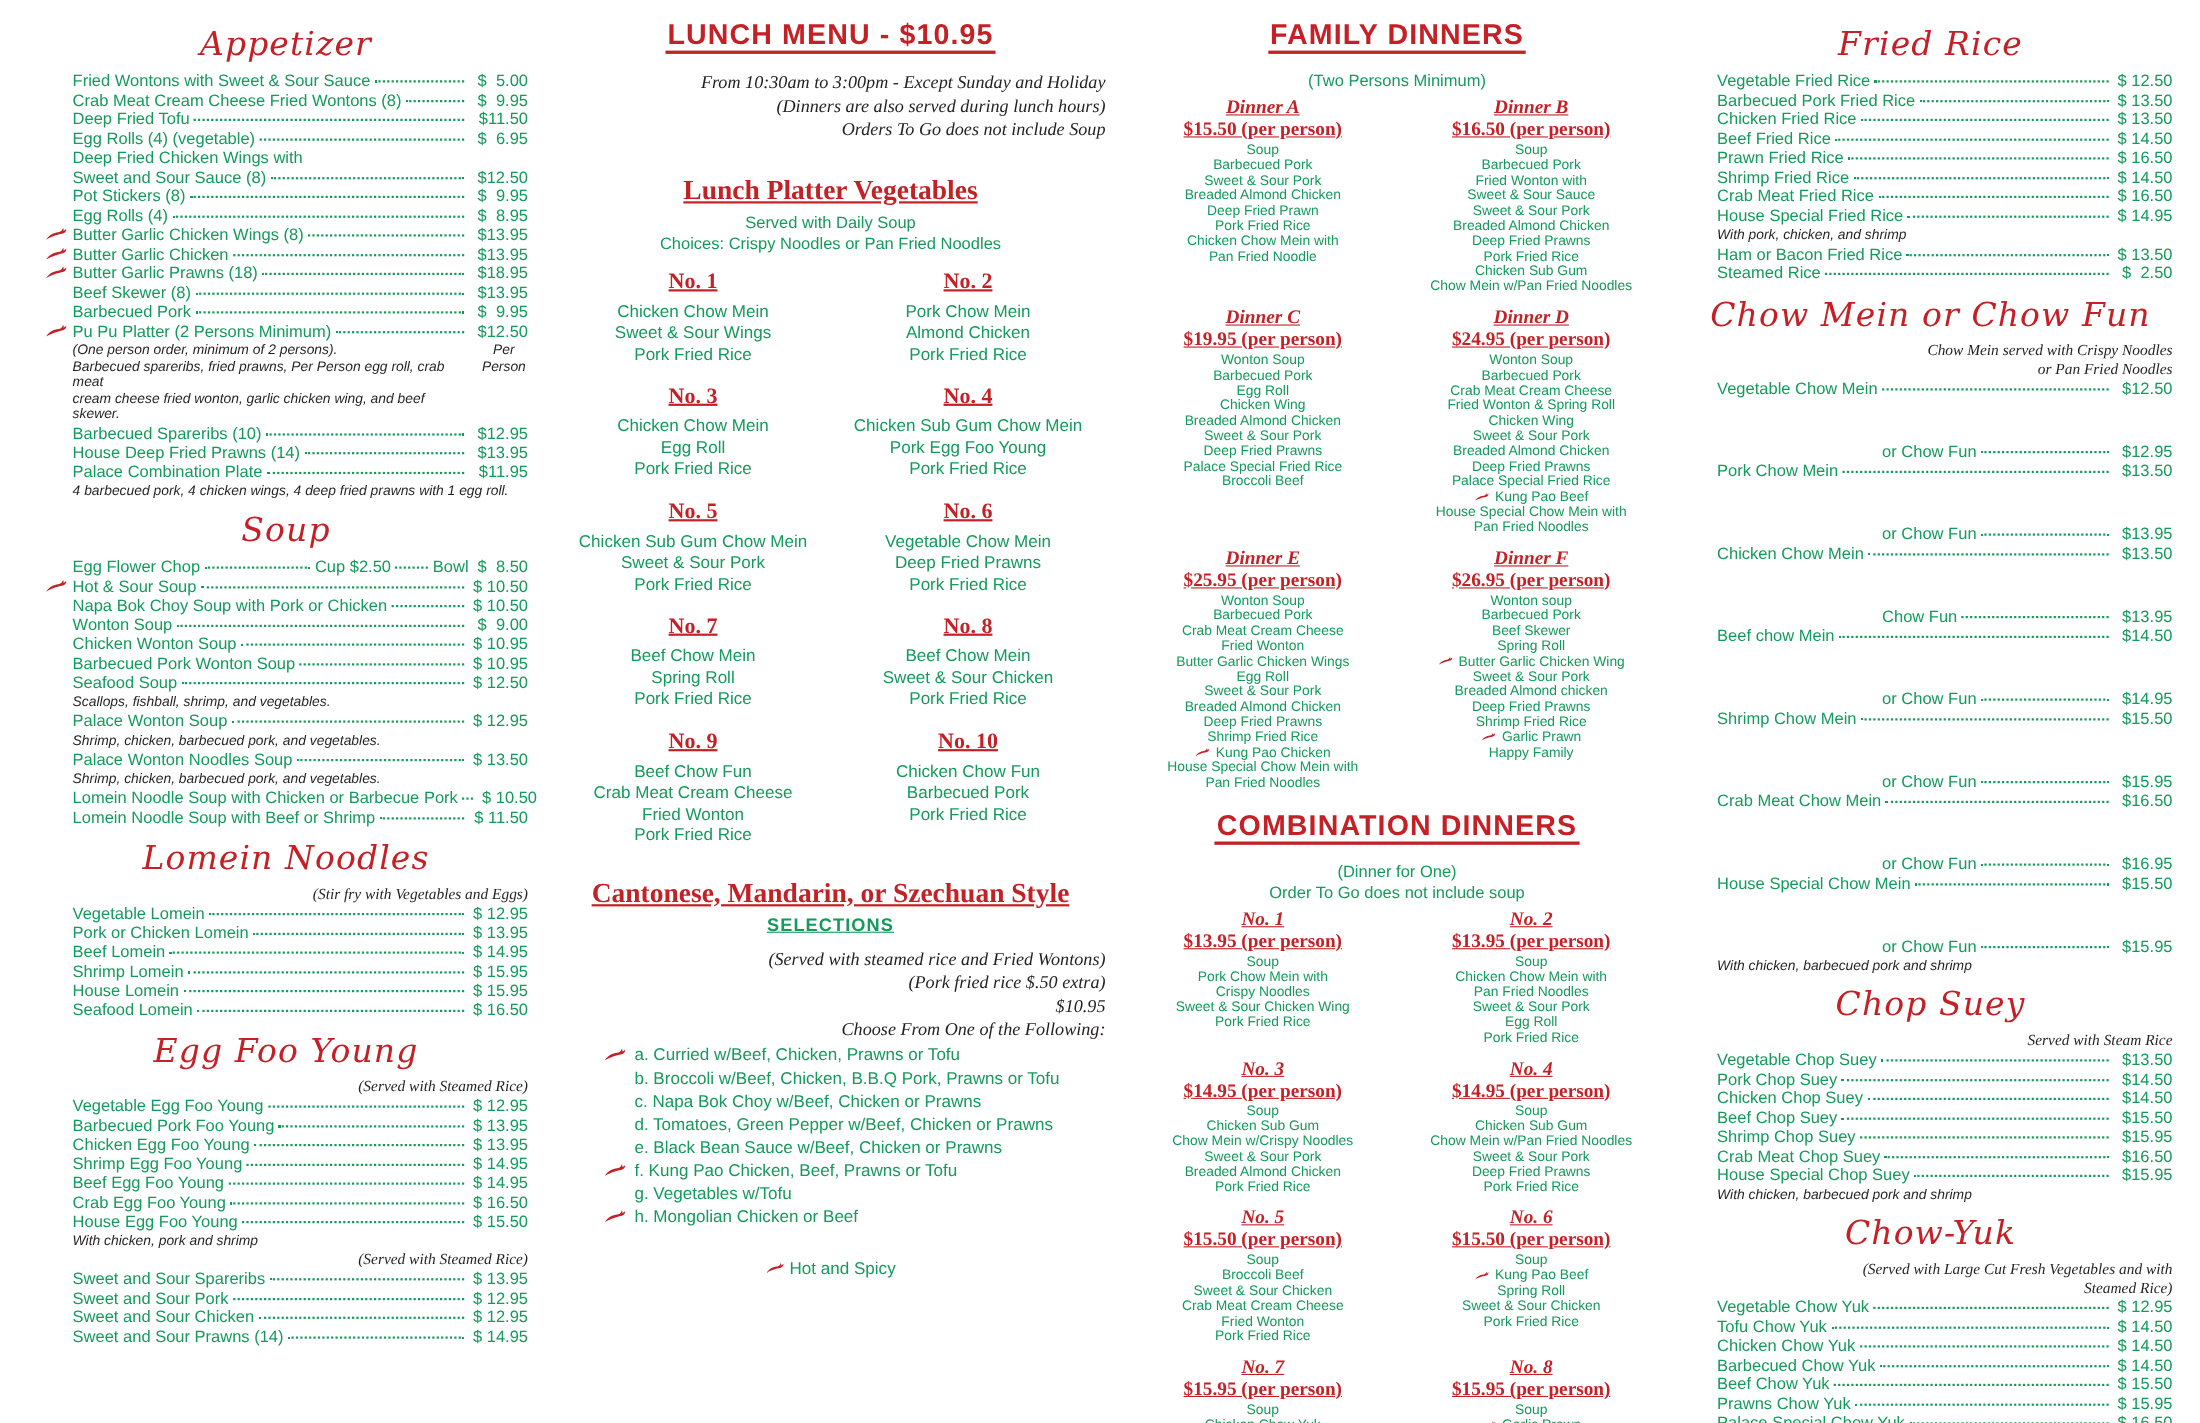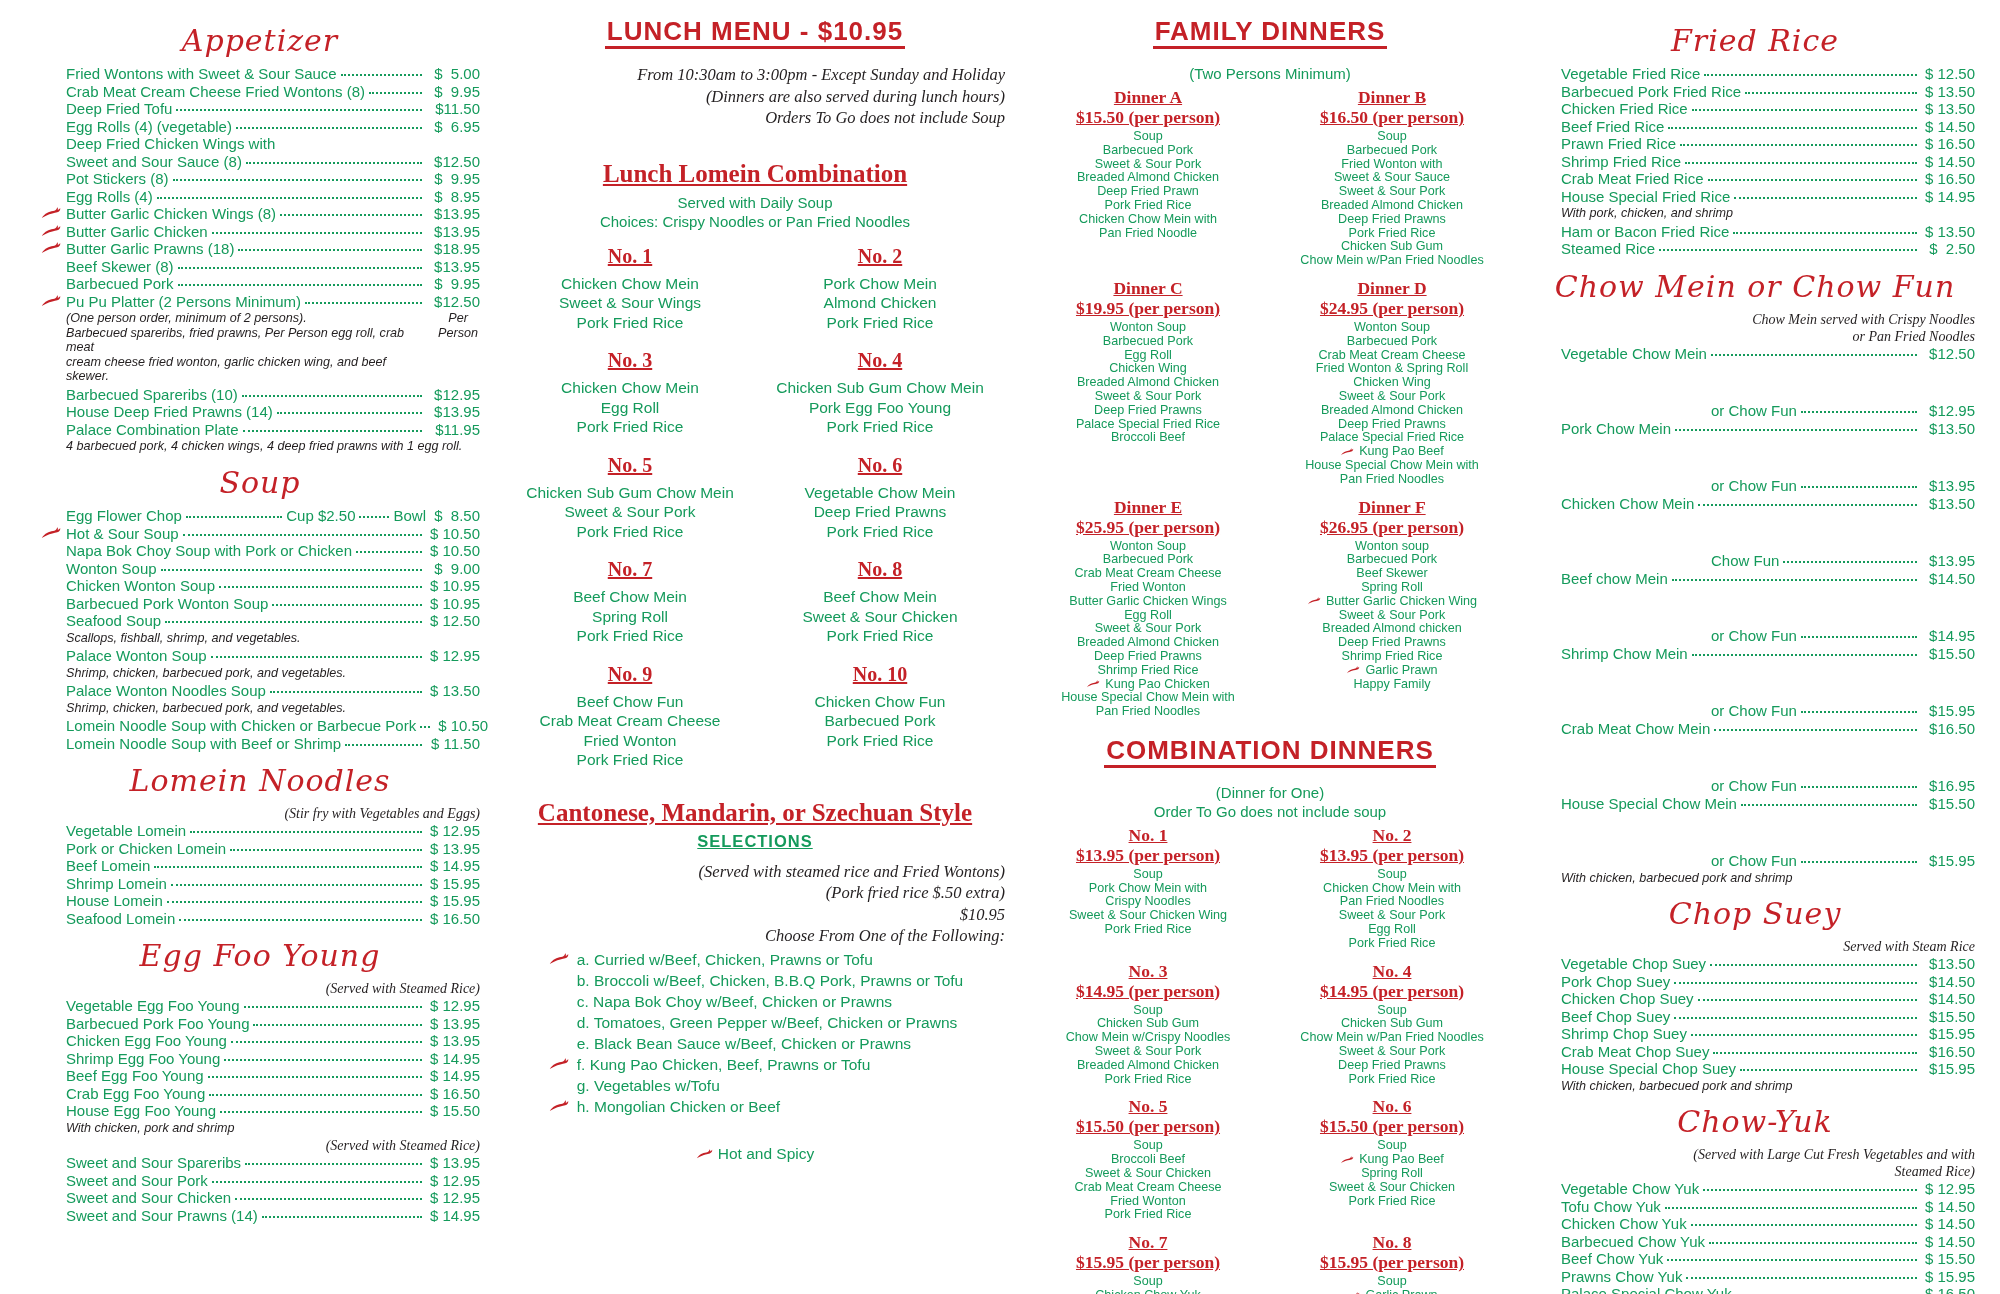--- a/index.html
+++ b/index.html
@@ -72,21 +72,21 @@
   .cell .no{
     font-family:"Liberation Serif",serif;font-weight:700;color:var(--red);
     font-size:20px;line-height:23px;text-decoration:underline;margin-bottom:6px;
   }
   .cell .ln{color:var(--green);font-size:15.5px;line-height:19.5px;}
   
   .dinner-grid{display:grid;grid-template-columns:1fr 1fr;column-gap:8px;row-gap:10px;margin-top:4px;align-items:start;}
   .dcell{text-align:center;}
   .dcell .dno{
     font-family:"Liberation Serif",serif;font-weight:700;color:var(--red);
-    font-size:17.5px;line-height:20px;text-decoration:underline;
+    font-size:17.5px;line-height:20px;text-decoration:underline;font-style:italic;
   }
   .dcell .dprice{
     font-family:"Liberation Serif",serif;font-weight:700;color:var(--red);
     font-size:17.5px;line-height:20px;text-decoration:underline;margin-bottom:3px;
   }
   .dcell .dln{color:var(--green);font-size:12.6px;line-height:13.8px;}
   .dcell .dln .chili-inline svg{width:14px;height:8px;}
   .sec-dinner-grid + .sec-dinner-grid{margin-top:16px;}
   
   .sec-choices{margin-top:28px;}
@@ -402,21 +402,21 @@
       </section>
     </div>
     <div class="col col2">
       <section class="sec sec-deco-header">
         <h2 class="h-deco">LUNCH MENU - $10.95</h2>
         <div class="black-note lg">From 10:30am to 3:00pm - Except Sunday and Holiday</div>
         <div class="black-note lg">(Dinners are also served during lunch hours)</div>
         <div class="black-note lg">Orders To Go does not include Soup</div>
       </section>
       <section class="sec sec-combo-grid">
-        <h2 class="h-serif">Lunch Lomein Combination</h2>
+        <h2 class="h-serif">Lunch Platter Vegetables</h2>
         <div class="green-note">Served with Daily Soup</div>
         <div class="green-note">Choices: Crispy Noodles or Pan Fried Noodles</div>
         <div class="combo-grid">
           <div class="cell">
             <div class="no">No. 1</div>
             <div class="ln"><span>Chicken Chow Mein</span></div>
             <div class="ln"><span>Sweet &amp; Sour Wings</span></div>
             <div class="ln"><span>Pork Fried Rice</span></div>
           </div>
           <div class="cell">

